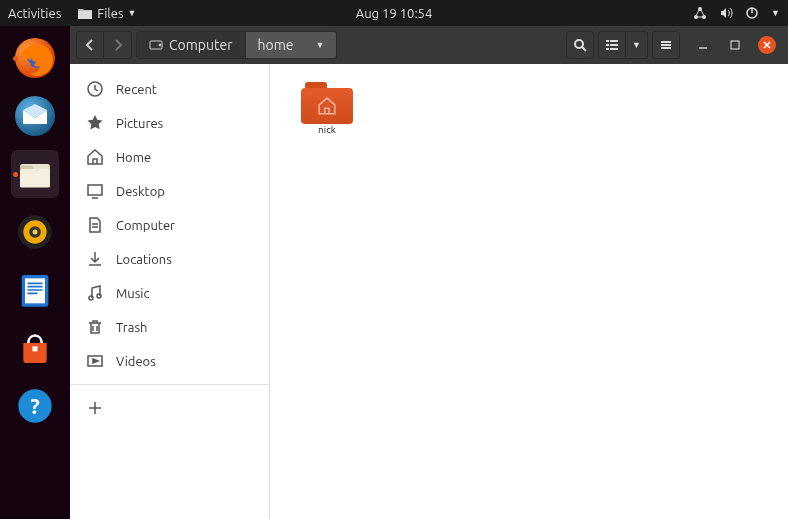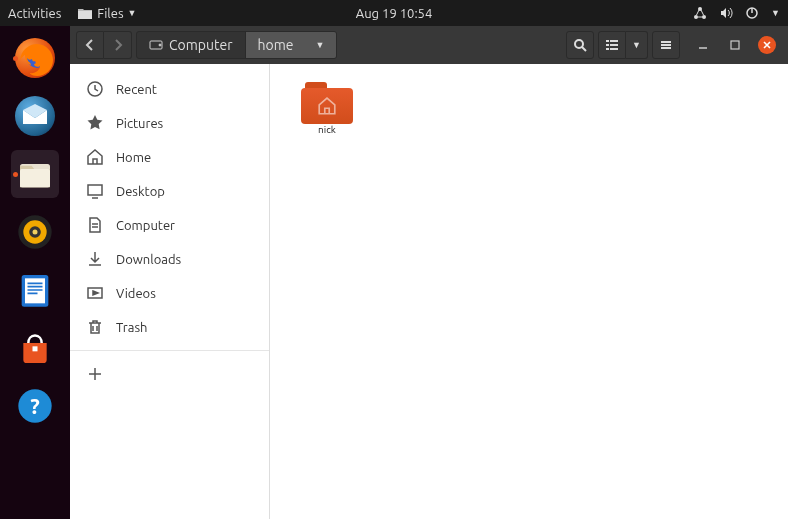--- a/index.html
+++ b/index.html
@@ -255,34 +255,42 @@
         <span class="sicon"><svg viewBox="0 0 18 18" fill="none" stroke="currentColor" stroke-width="1.5">
               <path d="M4 2h7l3 3v11H4z"></path>
               <path d="M6 8h6M6 11h6"></path>
             </svg></span>
         <span>Computer</span>
       </div>
       <div class="sitem">
         <span class="sicon"><svg viewBox="0 0 18 18" fill="none" stroke="currentColor" stroke-width="1.5">
               <path d="M9 2v9M5 8l4 4 4-4M3 15h12"></path>
             </svg></span>
-        <span>Downloads</span>
+        <span>Locations</span>
+      </div>
+      <div class="sitem">
+        <span class="sicon"><svg viewBox="0 0 18 18" fill="none" stroke="currentColor" stroke-width="1.5">
+              <path d="M6 14V4l8-2v10"></path>
+              <circle cx="5" cy="14" r="2"></circle>
+              <circle cx="13" cy="12" r="2"></circle>
+            </svg></span>
+        <span>Music</span>
+      </div>
+      <div class="sitem">
+        <span class="sicon"><svg viewBox="0 0 18 18" fill="none" stroke="currentColor" stroke-width="1.5">
+              <path d="M3 5h12M5 5v10h8V5M7 5V3h4v2M7 8v5M11 8v5"></path>
+            </svg></span>
+        <span>Trash</span>
       </div>
       <div class="sitem">
         <span class="sicon"><svg viewBox="0 0 18 18" fill="none" stroke="currentColor" stroke-width="1.5">
               <rect x="2" y="4" width="14" height="10"></rect>
               <path d="M7 7l5 2-5 2z" fill="currentColor"></path>
             </svg></span>
         <span>Videos</span>
-      </div>
-      <div class="sitem">
-        <span class="sicon"><svg viewBox="0 0 18 18" fill="none" stroke="currentColor" stroke-width="1.5">
-              <path d="M3 5h12M5 5v10h8V5M7 5V3h4v2M7 8v5M11 8v5"></path>
-            </svg></span>
-        <span>Trash</span>
       </div>
       <div class="sep"></div>
       <div class="sitem">
         <span class="sicon"><svg viewBox="0 0 18 18" fill="none" stroke="currentColor" stroke-width="1.5">
               <path d="M9 3v12M3 9h12"></path>
             </svg></span>
       </div>
     </div>
 
     <div class="content">

